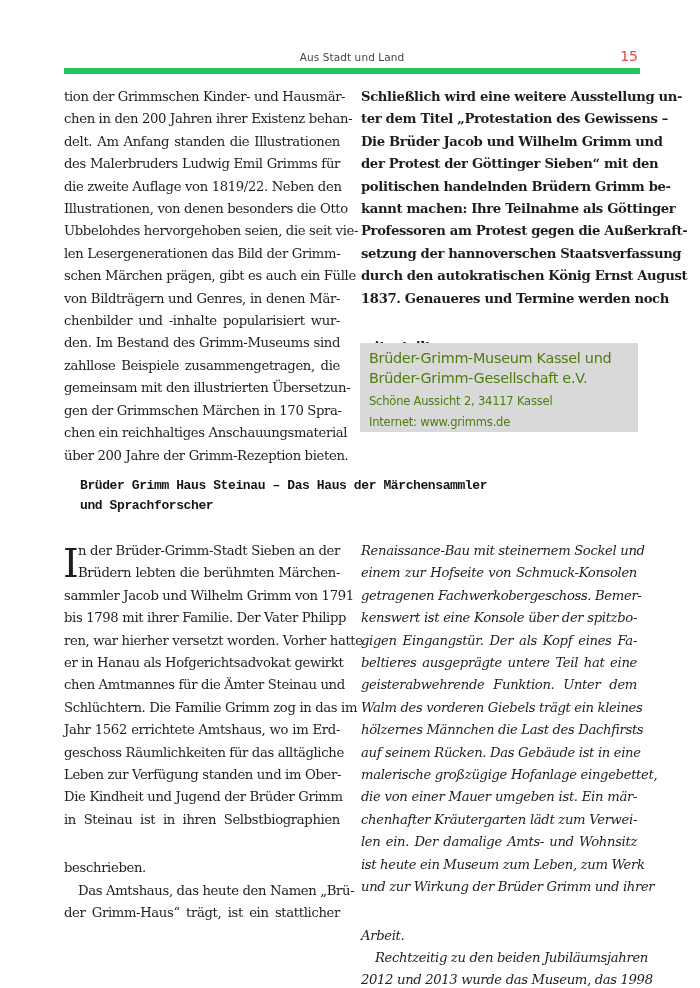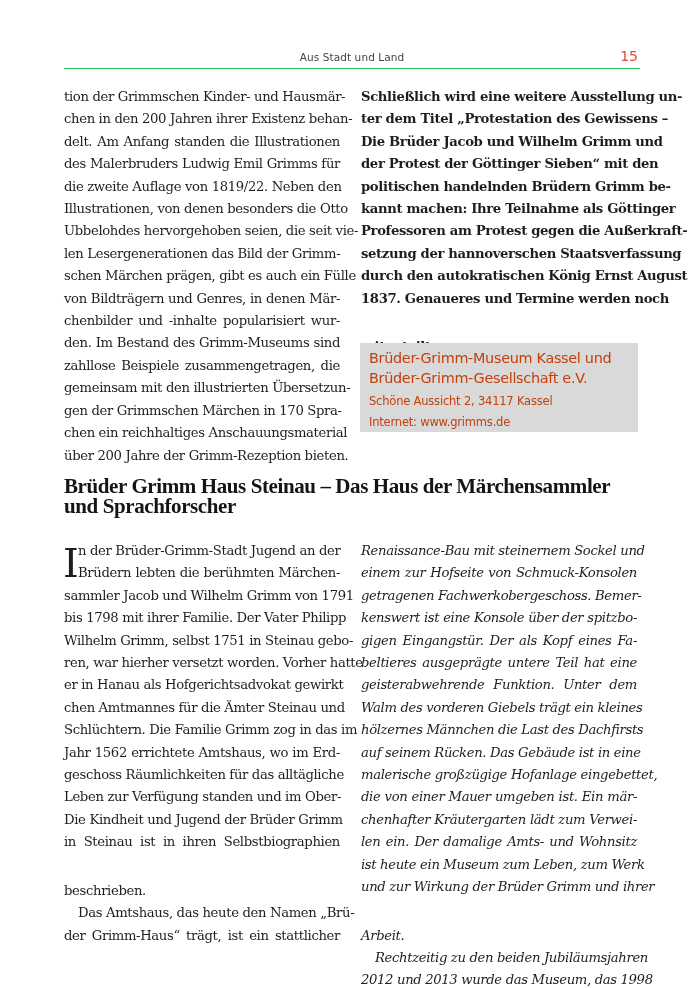--- a/index.html
+++ b/index.html
@@ -2,21 +2,21 @@
 <html><head>
   <meta charset="utf-8">
   <style>
     html, body { margin: 0; padding: 0; }
     body {
       width: 700px; height: 988px; background: #ffffff; position: relative;
       overflow: hidden; color: #1e1e1e;
     }
     .running-head {
       position: absolute; left: 64px; top: 50px; width: 576px; height: 18px;
-      border-bottom: 1px solid #22c55e;
+      border-bottom: 6px solid #22c55e;
       font-family: "DejaVu Sans", sans-serif; font-size: 10.5px; color: #444;
     }
     .running-head .title { position: absolute; left: 0; right: 0; text-align: center; top: 1px; letter-spacing: 0.1px; }
     .running-head .pageno { position: absolute; right: 2px; top: -2px; font-size: 14px; color: #ef4444; }
 
     .col {
       position: absolute; width: 276px;
       font-family: "DejaVu Serif", serif; font-size: 13.2px; line-height: 22.4px;
       text-align: justify; hyphens: manual; letter-spacing: -0.35px;
     }
@@ -25,28 +25,28 @@
     .col .indent { padding-left: 14px; }
 
     #c1 { left: 64px; top: 86px; }
     #c2 { left: 361px; top: 86px; font-weight: bold; }
     #c3 { left: 64px; top: 540px; }
     #c4 { left: 361px; top: 540px; font-style: italic; }
 
     .infobox {
       position: absolute; left: 360px; top: 343px; width: 278px; height: 89px;
       background: #d9d9d9;
-      font-family: "DejaVu Sans", sans-serif; color: #c2410c;
+      font-family: "DejaVu Sans", sans-serif; color: #4d7c0f;
     }
     .infobox .org { position: absolute; left: 9px; top: 5px; font-size: 14.4px; line-height: 20px; letter-spacing: -0.3px; }
     .infobox .addr { position: absolute; left: 9px; top: 48px; font-size: 11.5px; line-height: 21px; letter-spacing: -0.2px; }
 
     .heading {
-      position: absolute; left: 64px; top: 476px; width: 580px;
-      font-family: Liberation Serif, serif; font-weight: bold; font-size: 21px; line-height: 20px;
+      position: absolute; left: 80px; top: 476px; width: 580px;
+      font-family: Liberation Mono, monospace; font-weight: bold; font-size: 13px; line-height: 20px;
       color: #151515; letter-spacing: -0.4px;
     }
 
     .dropcap-line { position: relative; }
     .dropcap {
       position: absolute; left: -1px; top: 3px;
       font-family: "DejaVu Serif", serif; font-size: 40px; line-height: 40px; font-weight: normal;
     }
     .dc-pad { padding-left: 14px; }
   </style>
@@ -104,26 +104,25 @@
 </div>
 
 <div class="heading">
   <div>Brüder Grimm Haus Steinau – Das Haus der Märchensammler</div>
   <div>und Sprachforscher</div>
 </div>
 
 <div class="col" id="c3">
   <div class="dropcap-line">
     <span class="dropcap">I</span>
-    <span class="line dc-pad">n der Brüder-Grimm-Stadt Jugend an der</span>
+    <span class="line dc-pad">n der Brüder-Grimm-Stadt Sieben an der</span>
     <span class="line dc-pad">Brüdern lebten die berühmten Märchen-</span>
   </div>
   <span class="line">sammler Jacob und Wilhelm Grimm von 1791</span>
   <span class="line">bis 1798 mit ihrer Familie. Der Vater Philipp</span>
-  <span class="line">Wilhelm Grimm, selbst 1751 in Steinau gebo-</span>
   <span class="line">ren, war hierher versetzt worden. Vorher hatte</span>
   <span class="line">er in Hanau als Hofgerichtsadvokat gewirkt</span>
   <span class="line">chen Amtmannes für die Ämter Steinau und</span>
   <span class="line">Schlüchtern. Die Familie Grimm zog in das im</span>
   <span class="line">Jahr 1562 errichtete Amtshaus, wo im Erd-</span>
   <span class="line">geschoss Räumlichkeiten für das alltägliche</span>
   <span class="line">Leben zur Verfügung standen und im Ober-</span>
   <span class="line">Die Kindheit und Jugend der Brüder Grimm</span>
   <span class="line">in Steinau ist in ihren Selbstbiographien</span>
   <span class="line last">beschrieben.</span>

